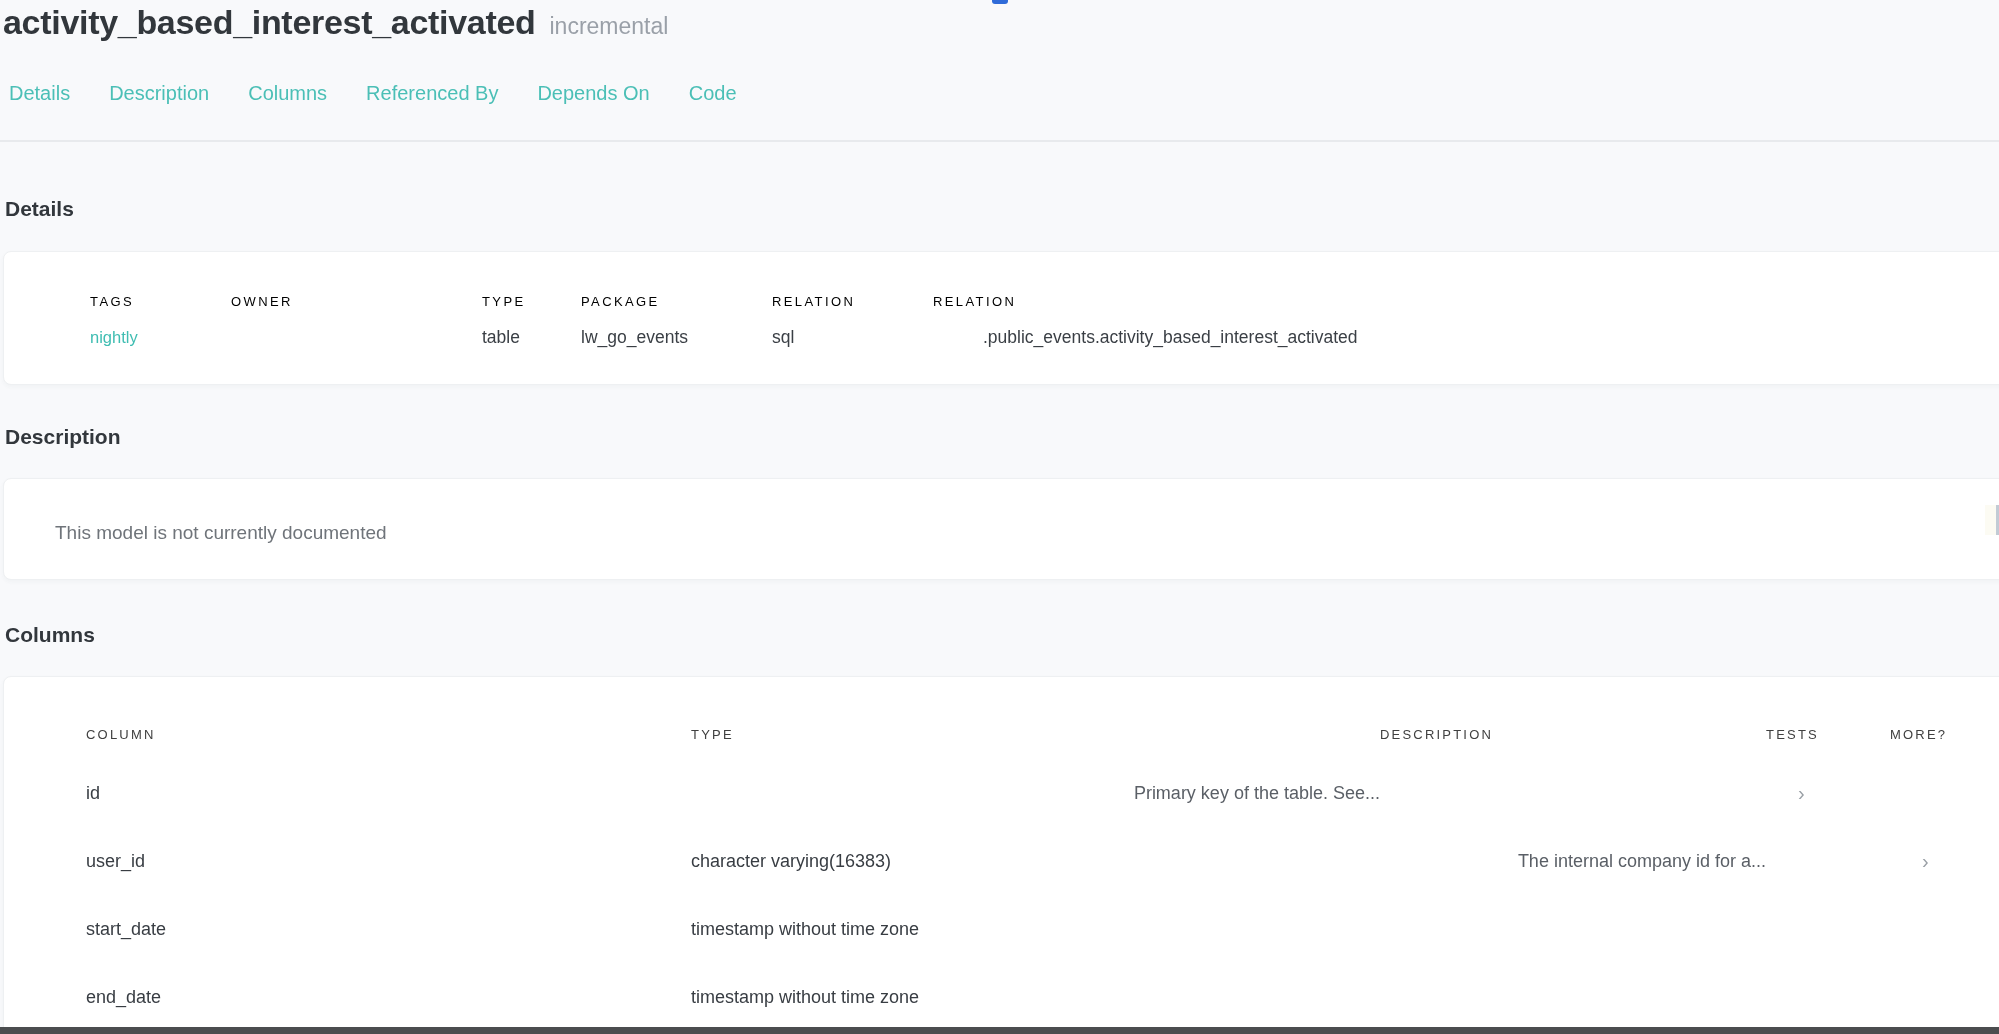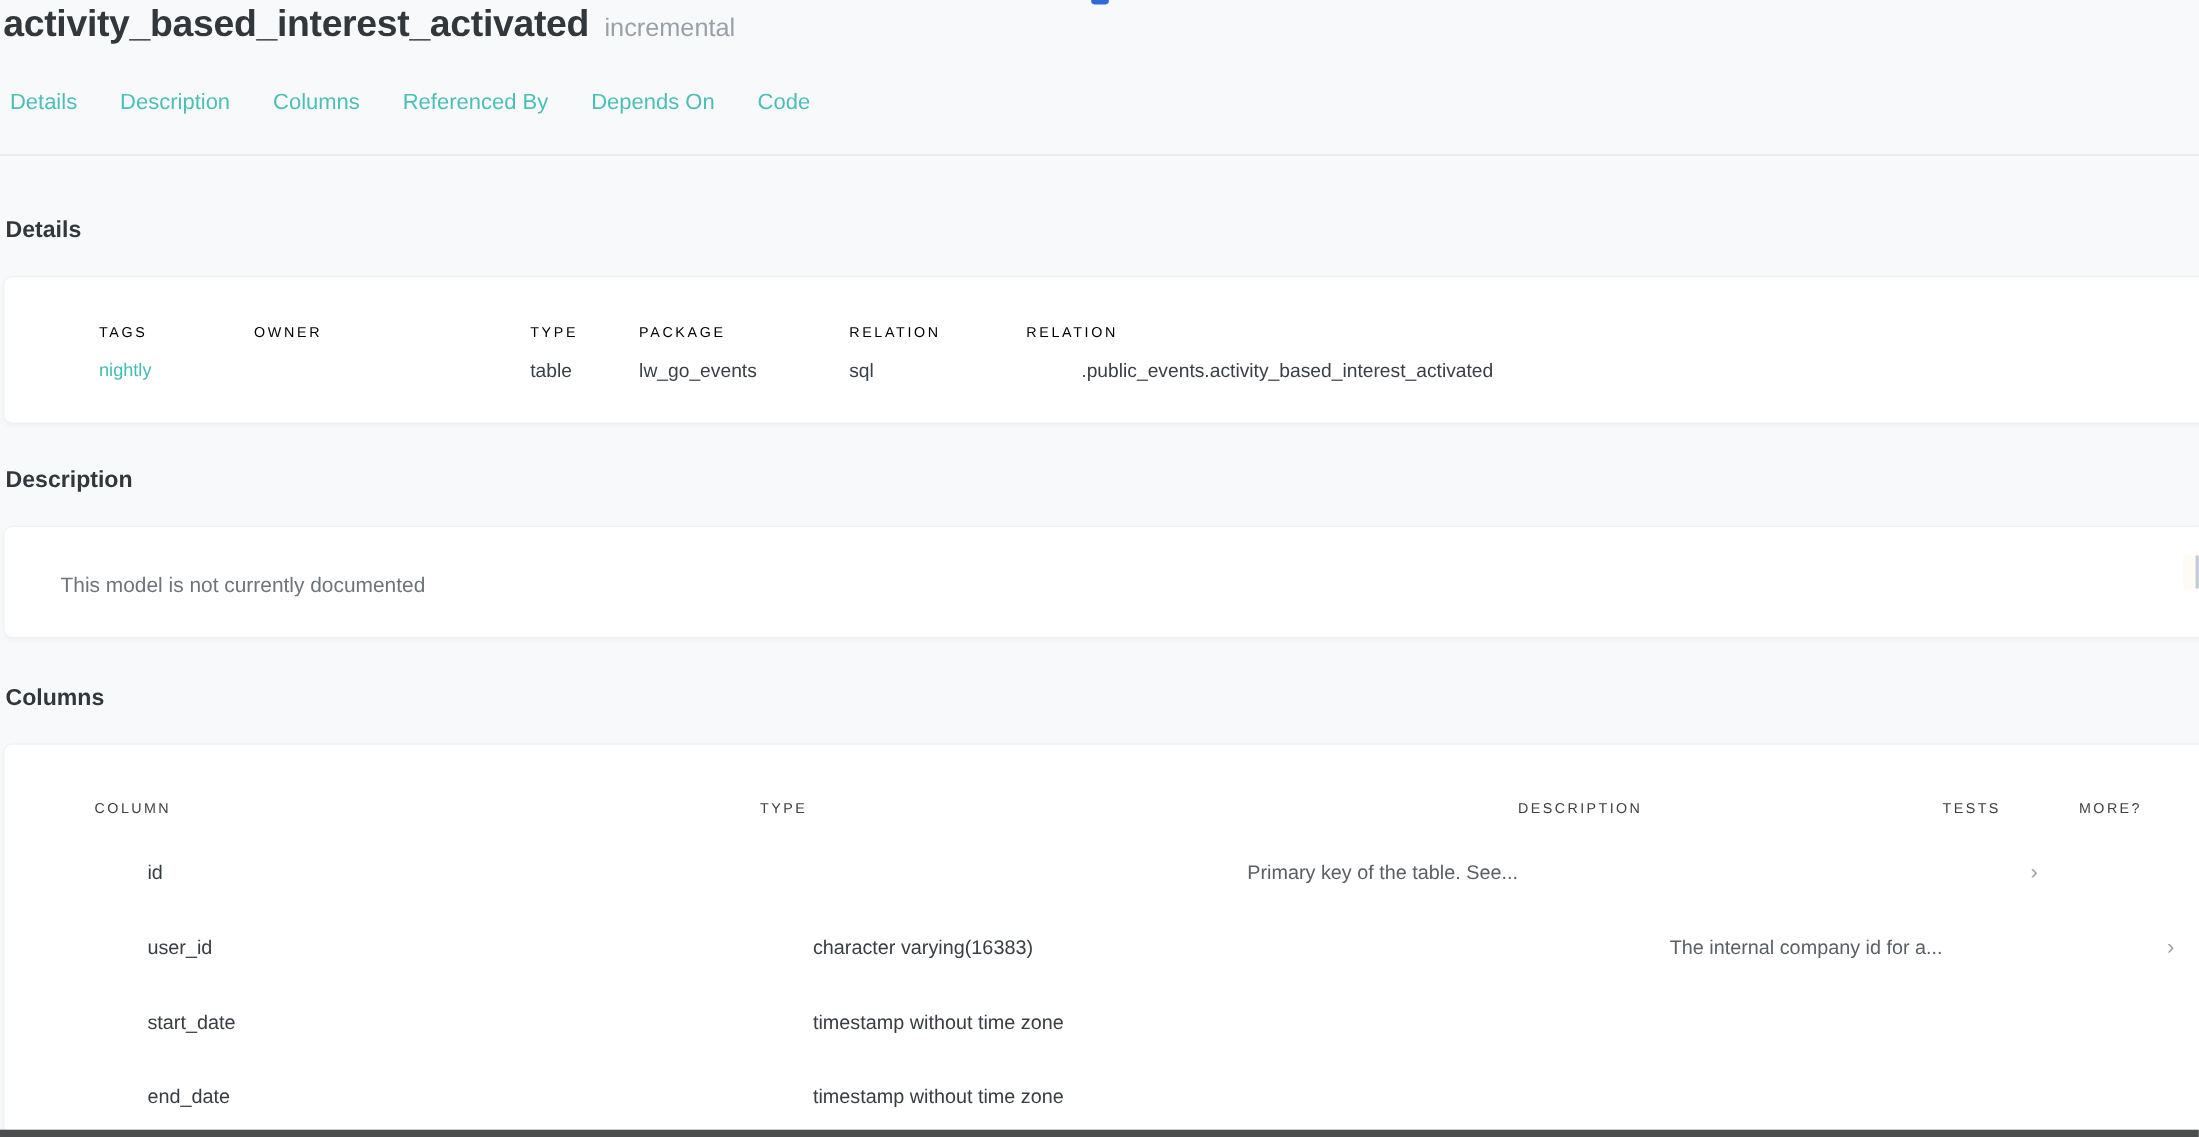--- a/index.html
+++ b/index.html
@@ -93,21 +93,21 @@
   .trow {
     display: grid;
     grid-template-columns: 605px 689px 386px 124px 110px;
     align-items: center;
   }
   .trow.thead { height: 34px; margin-bottom: 8px; }
   .trow.tdata { height: 68px; cursor: pointer; }
   .th {
     font-size: 13px; color: #404040; letter-spacing: 2.2px; white-space: nowrap;
   }
-  .td { font-size: 18px; color: #383d43; white-space: nowrap; overflow: hidden; margin-left: 48px; }
+  .td { font-size: 18px; color: #383d43; white-space: nowrap; overflow: hidden; }
   .td.tdesc { color: #5a5f66; text-align: right; }
   .td.tmore {
     color: #9aa0a6; font-size: 20px; padding-left: 32px; line-height: 20px;
   }
 
   
   .right-fragment {
     position: absolute; right: 0; top: 505px; width: 14px; height: 30px;
     background: #fcfaef; border-right: 3px solid #a9b6c4; opacity: 0.7;
   }

